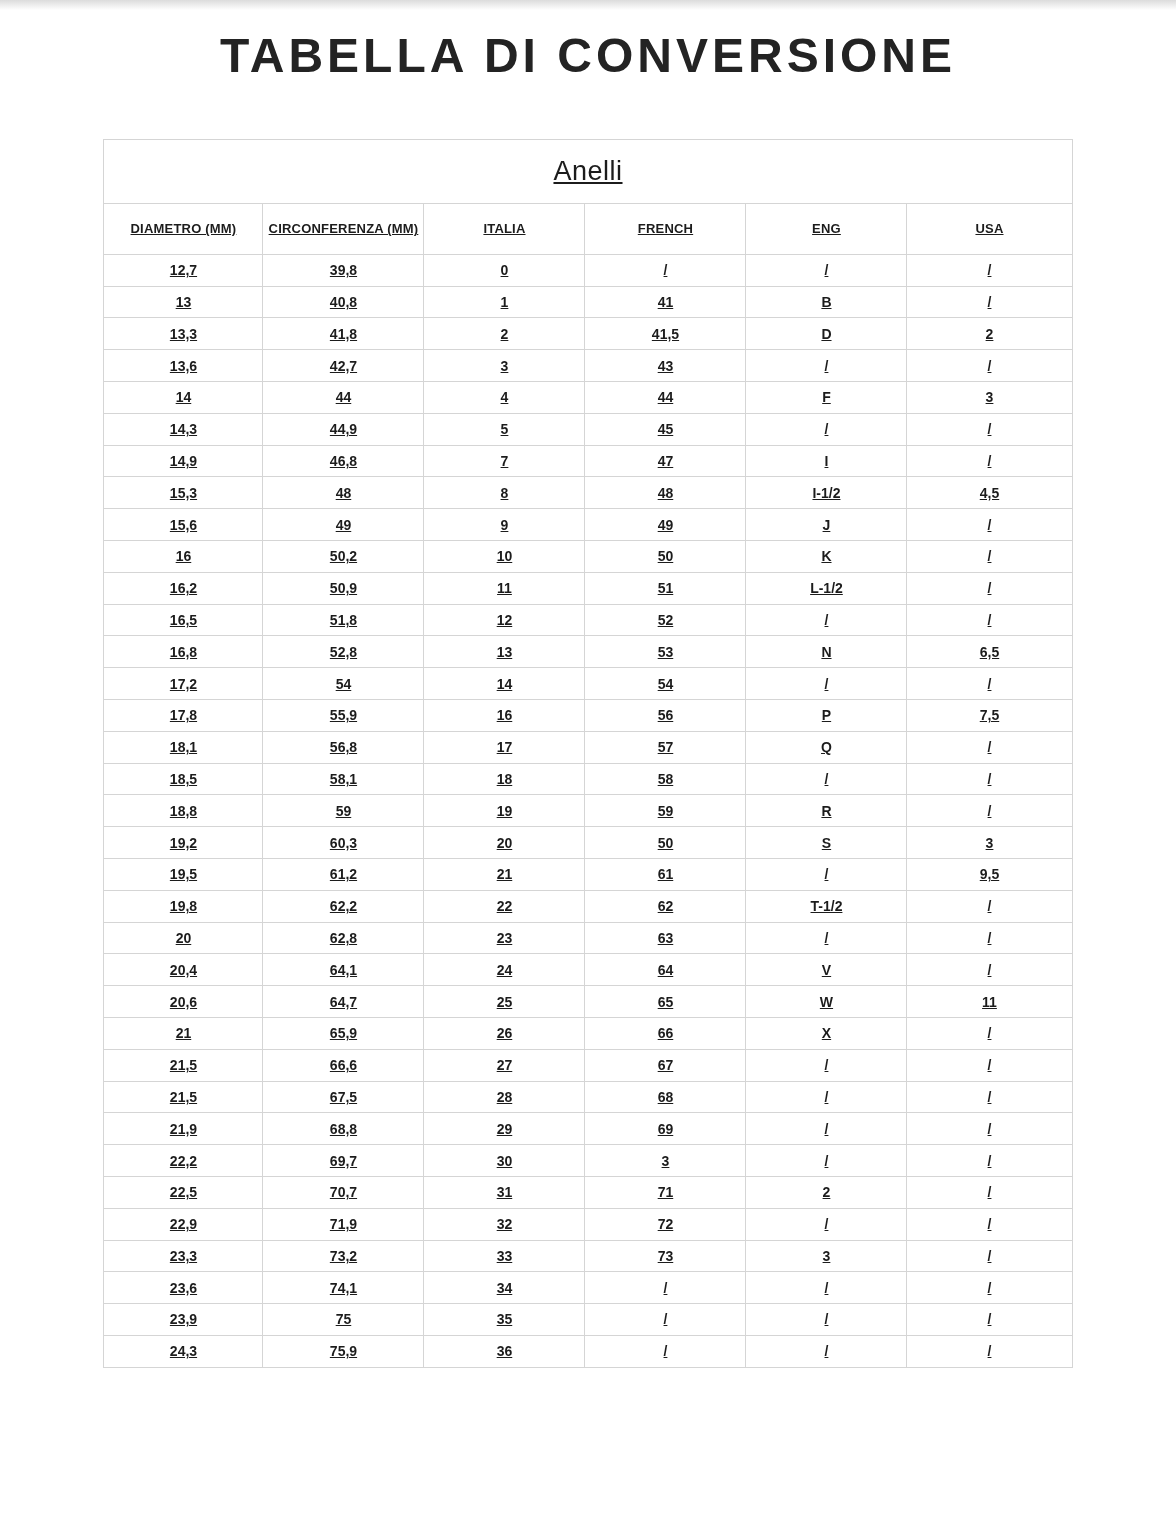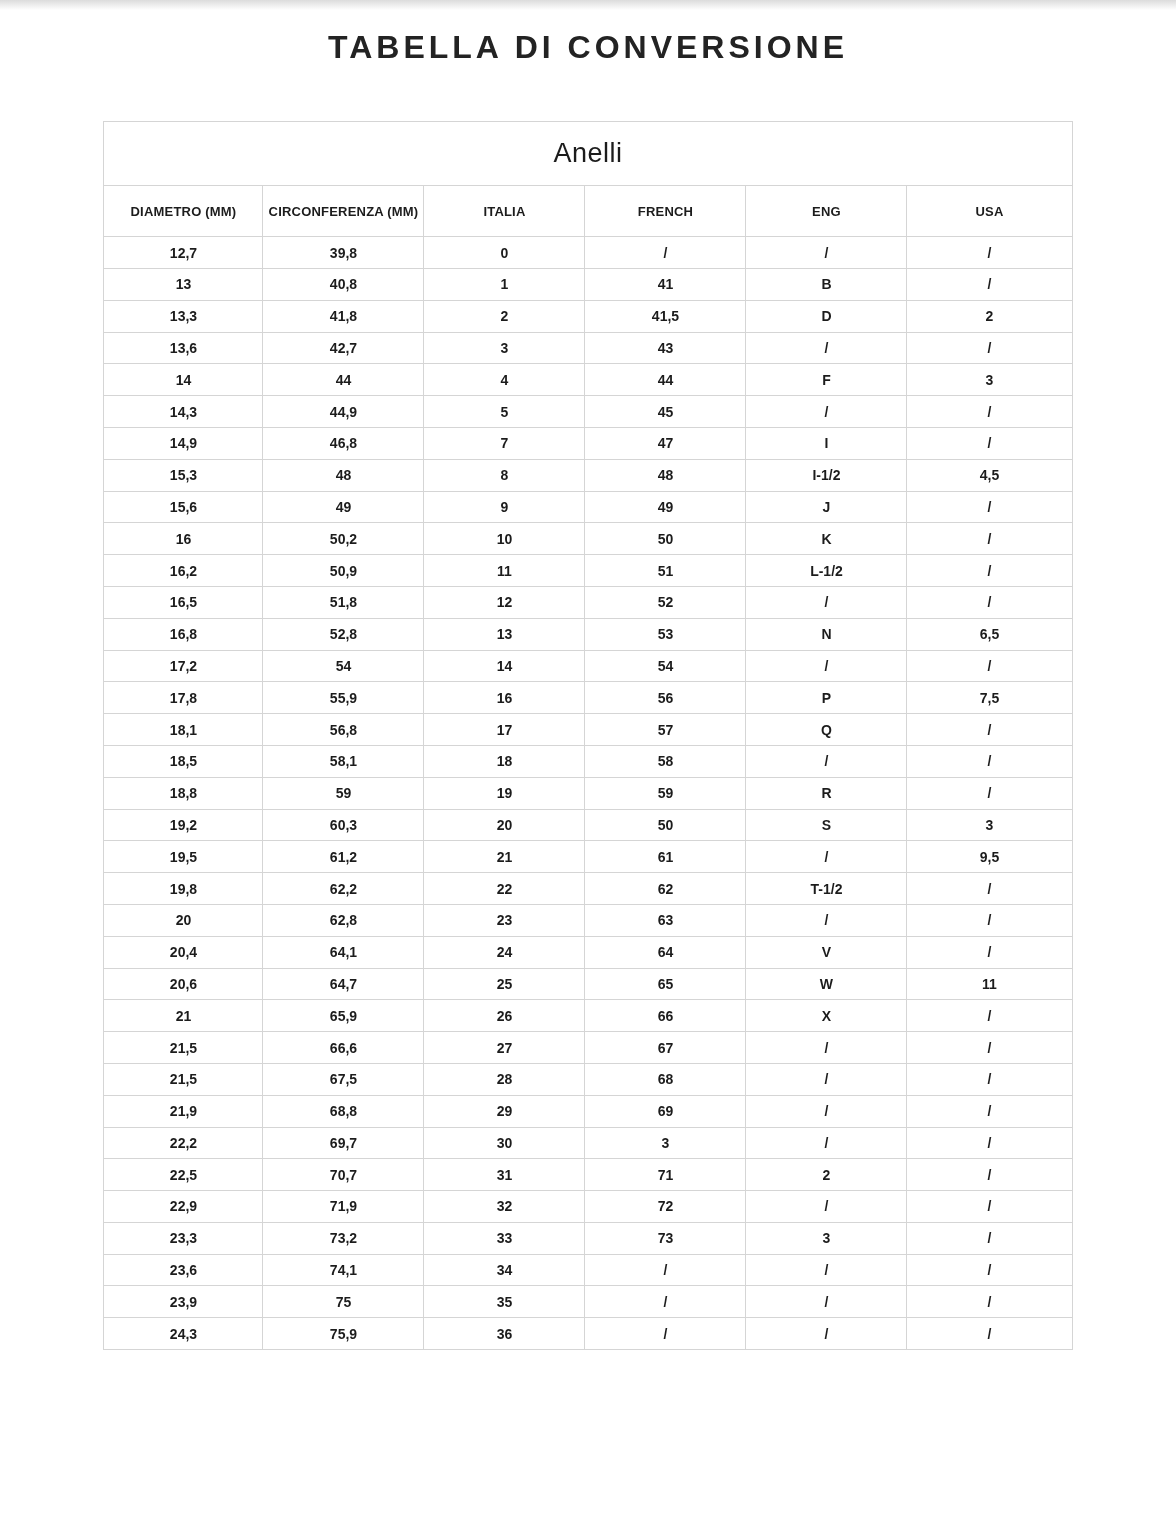--- a/index.html
+++ b/index.html
@@ -19,31 +19,32 @@
     color:var(--text);
   }
   .top-fade{
     height:10px;
     width:100%;
     background:linear-gradient(to bottom, var(--topshadow), var(--bg));
   }
   h1.page-title{
     margin:20px 0 0 0;
     text-align:center;
-    font-size:32px;
+    font-size:48px;
     font-weight:600;
     letter-spacing:4px;
     color:var(--title);
     line-height:1.1;
   }
   table.conv{
     border-collapse:collapse;
     table-layout:fixed;
     width:968px;
     margin:56px auto 0 auto;
+    text-decoration:underline;
   }
   table.conv th, table.conv td{
     border:1px solid var(--border);
     text-align:center;
     vertical-align:middle;
     padding:0 4px;
     overflow:hidden;
     white-space:nowrap;
   }
   tr.caption-row th{

